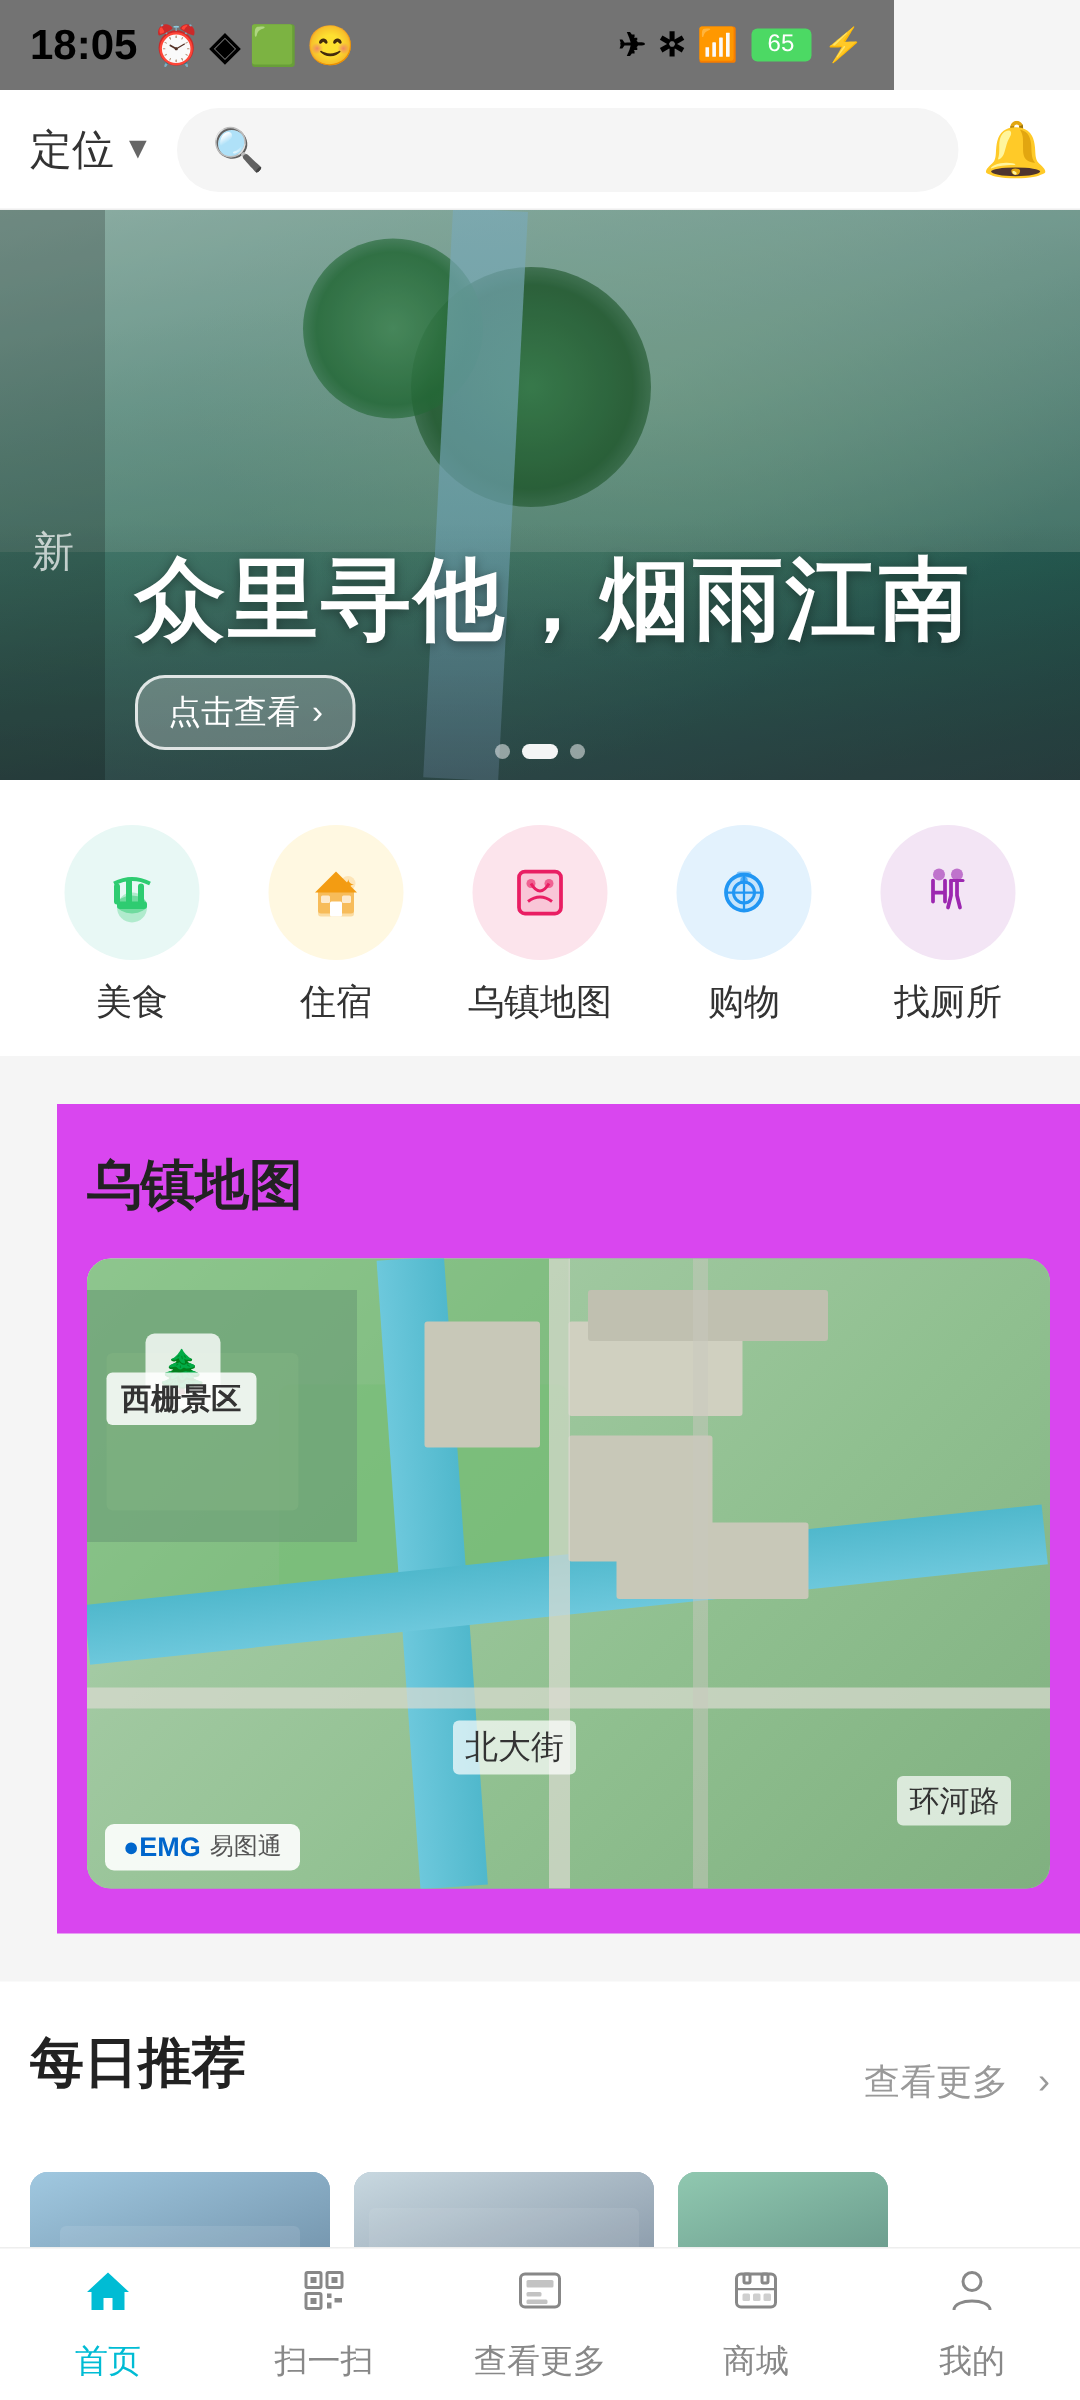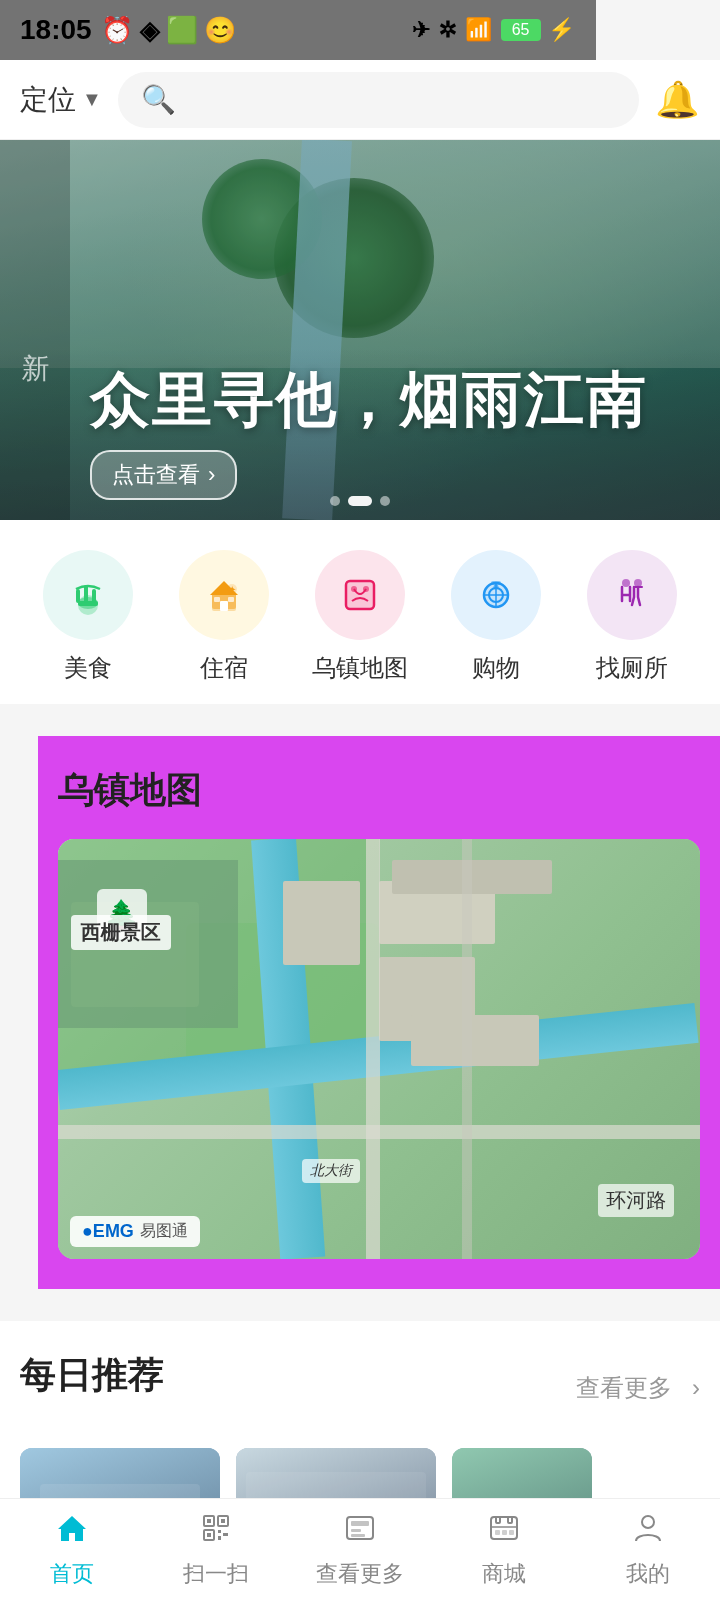--- a/index.html
+++ b/index.html
@@ -453,21 +453,21 @@
       <div style="position:absolute;top:5%;left:0;width:28%;height:40%;background:rgba(110,160,120,0.7);"></div>
       <div style="position:absolute;top:15%;left:2%;width:20%;height:25%;background:rgba(130,180,130,0.5);border-radius:4px;"></div>
 
       <div style="position:absolute;top:0;left:48%;width:14px;height:100%;background:rgba(220,220,210,0.7);"></div>
       <div style="position:absolute;top:68%;left:0;right:0;height:14px;background:rgba(220,220,210,0.7);"></div>
       <div style="position:absolute;top:0;left:63%;width:10px;height:100%;background:rgba(200,200,190,0.5);"></div>
 
       <div style="position:absolute;top:12%;left:6%;width:50px;height:50px;background:rgba(255,255,255,0.8);border-radius:6px;display:flex;align-items:center;justify-content:center;font-size:28px;">🌲</div>
 
       <div style="position:absolute;top:18%;left:2%;background:rgba(255,255,255,0.85);border-radius:4px;padding:4px 10px;font-size:20px;color:#333;font-weight:600;">西栅景区</div>
-      <div style="position:absolute;bottom:18%;left:38%;background:rgba(255,255,255,0.7);border-radius:4px;padding:3px 8px;font-size:14px;color:#333;font-style:italic;">北大街</div>
+      <div style="position:absolute;bottom:18%;left:38%;background:rgba(255,255,255,0.7);border-radius:4px;padding:3px 8px;font-size:22px;color:#333;">北大街</div>
       <div style="position:absolute;bottom:10%;right:4%;background:rgba(255,255,255,0.7);border-radius:4px;padding:3px 8px;font-size:20px;color:#333;">环河路</div>
 
       <div style="position:absolute;bottom:12px;left:12px;background:rgba(255,255,255,0.9);border-radius:6px;padding:5px 12px;display:flex;align-items:flex-start;gap:6px;">
         <span style="color:#0066cc;font-weight:800;font-size:18px;">●EMG</span>
         <span style="color:#555;font-size:16px;">易图通</span>
       </div>
     </div>
   </div>
 </div>
 

